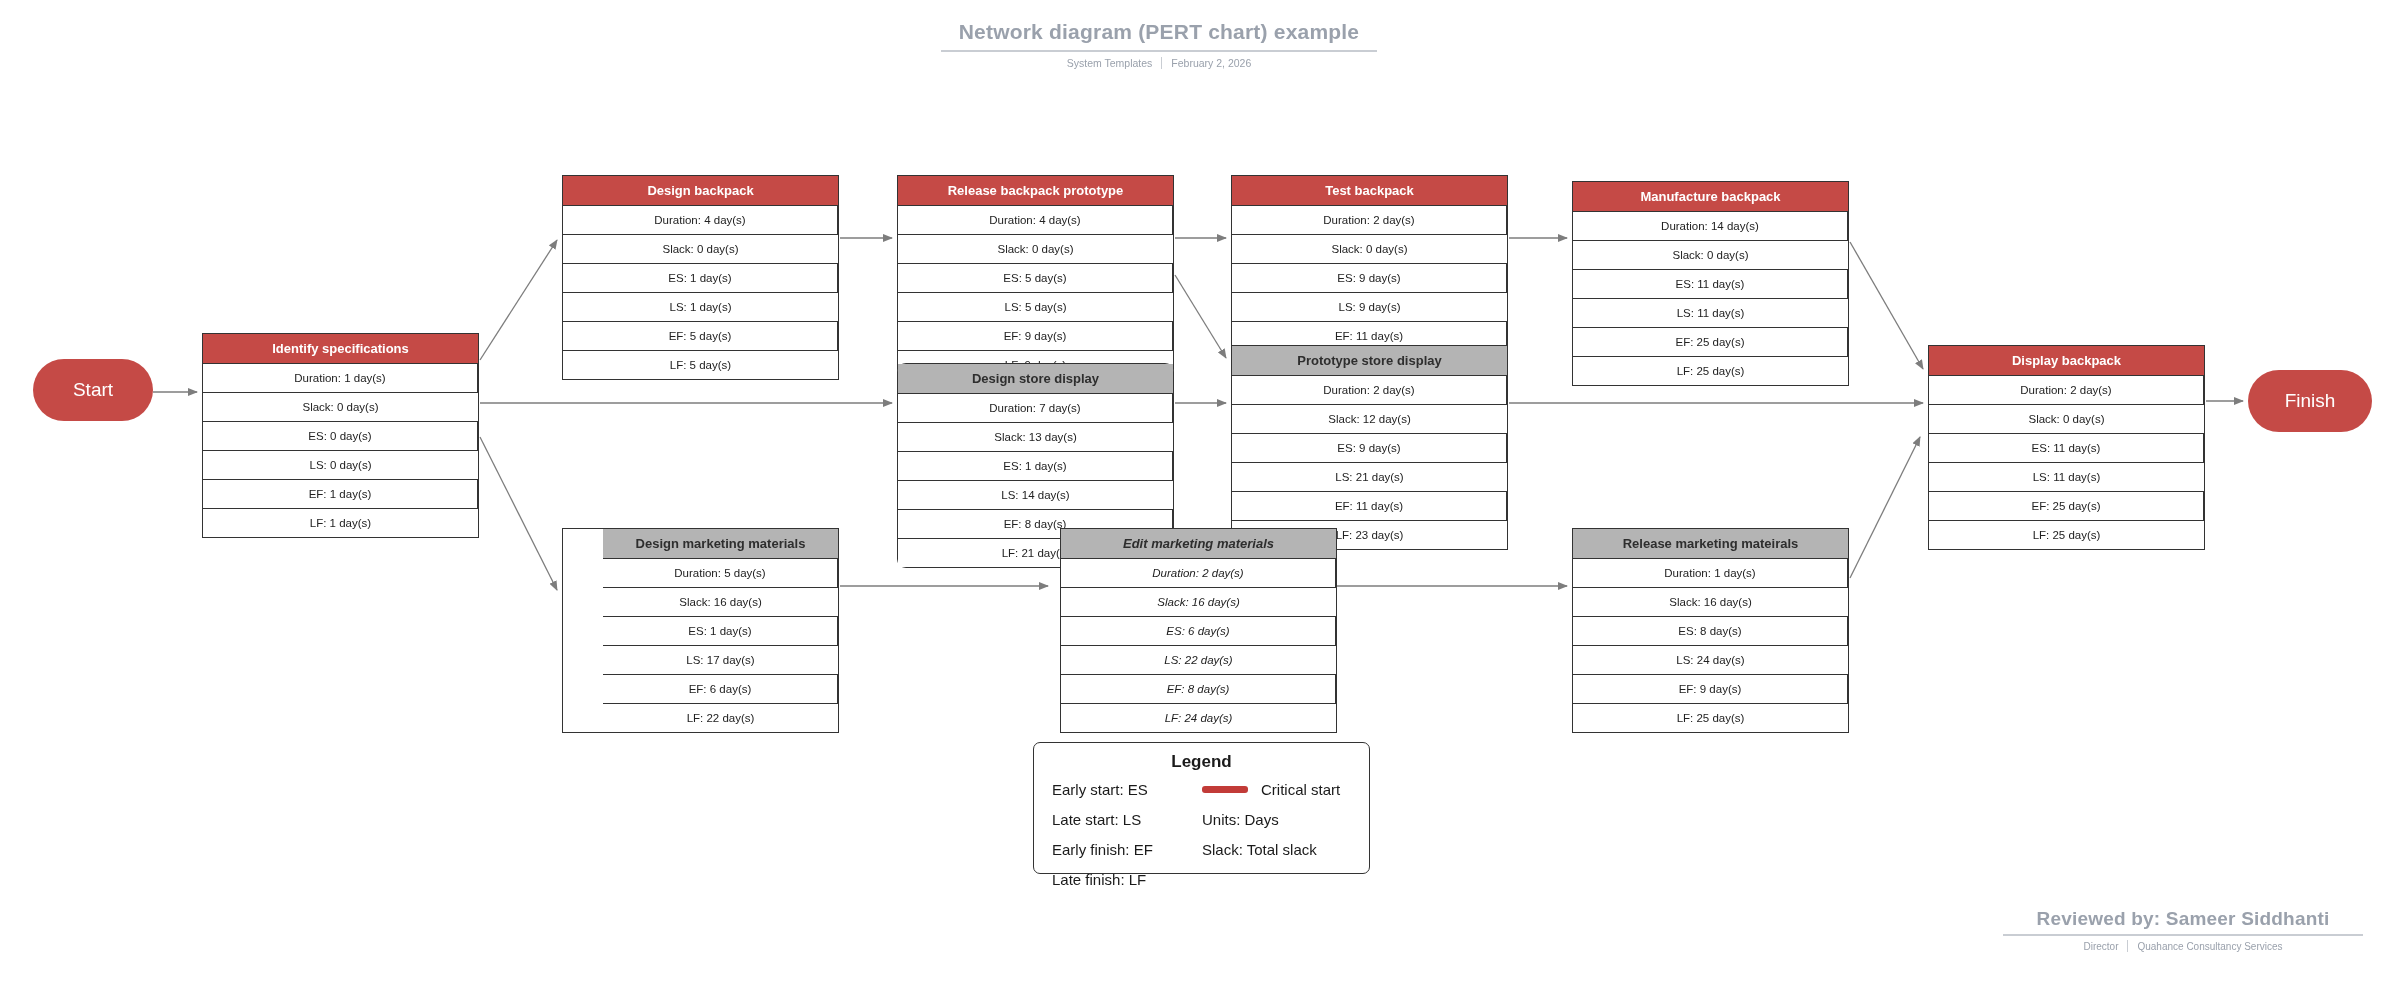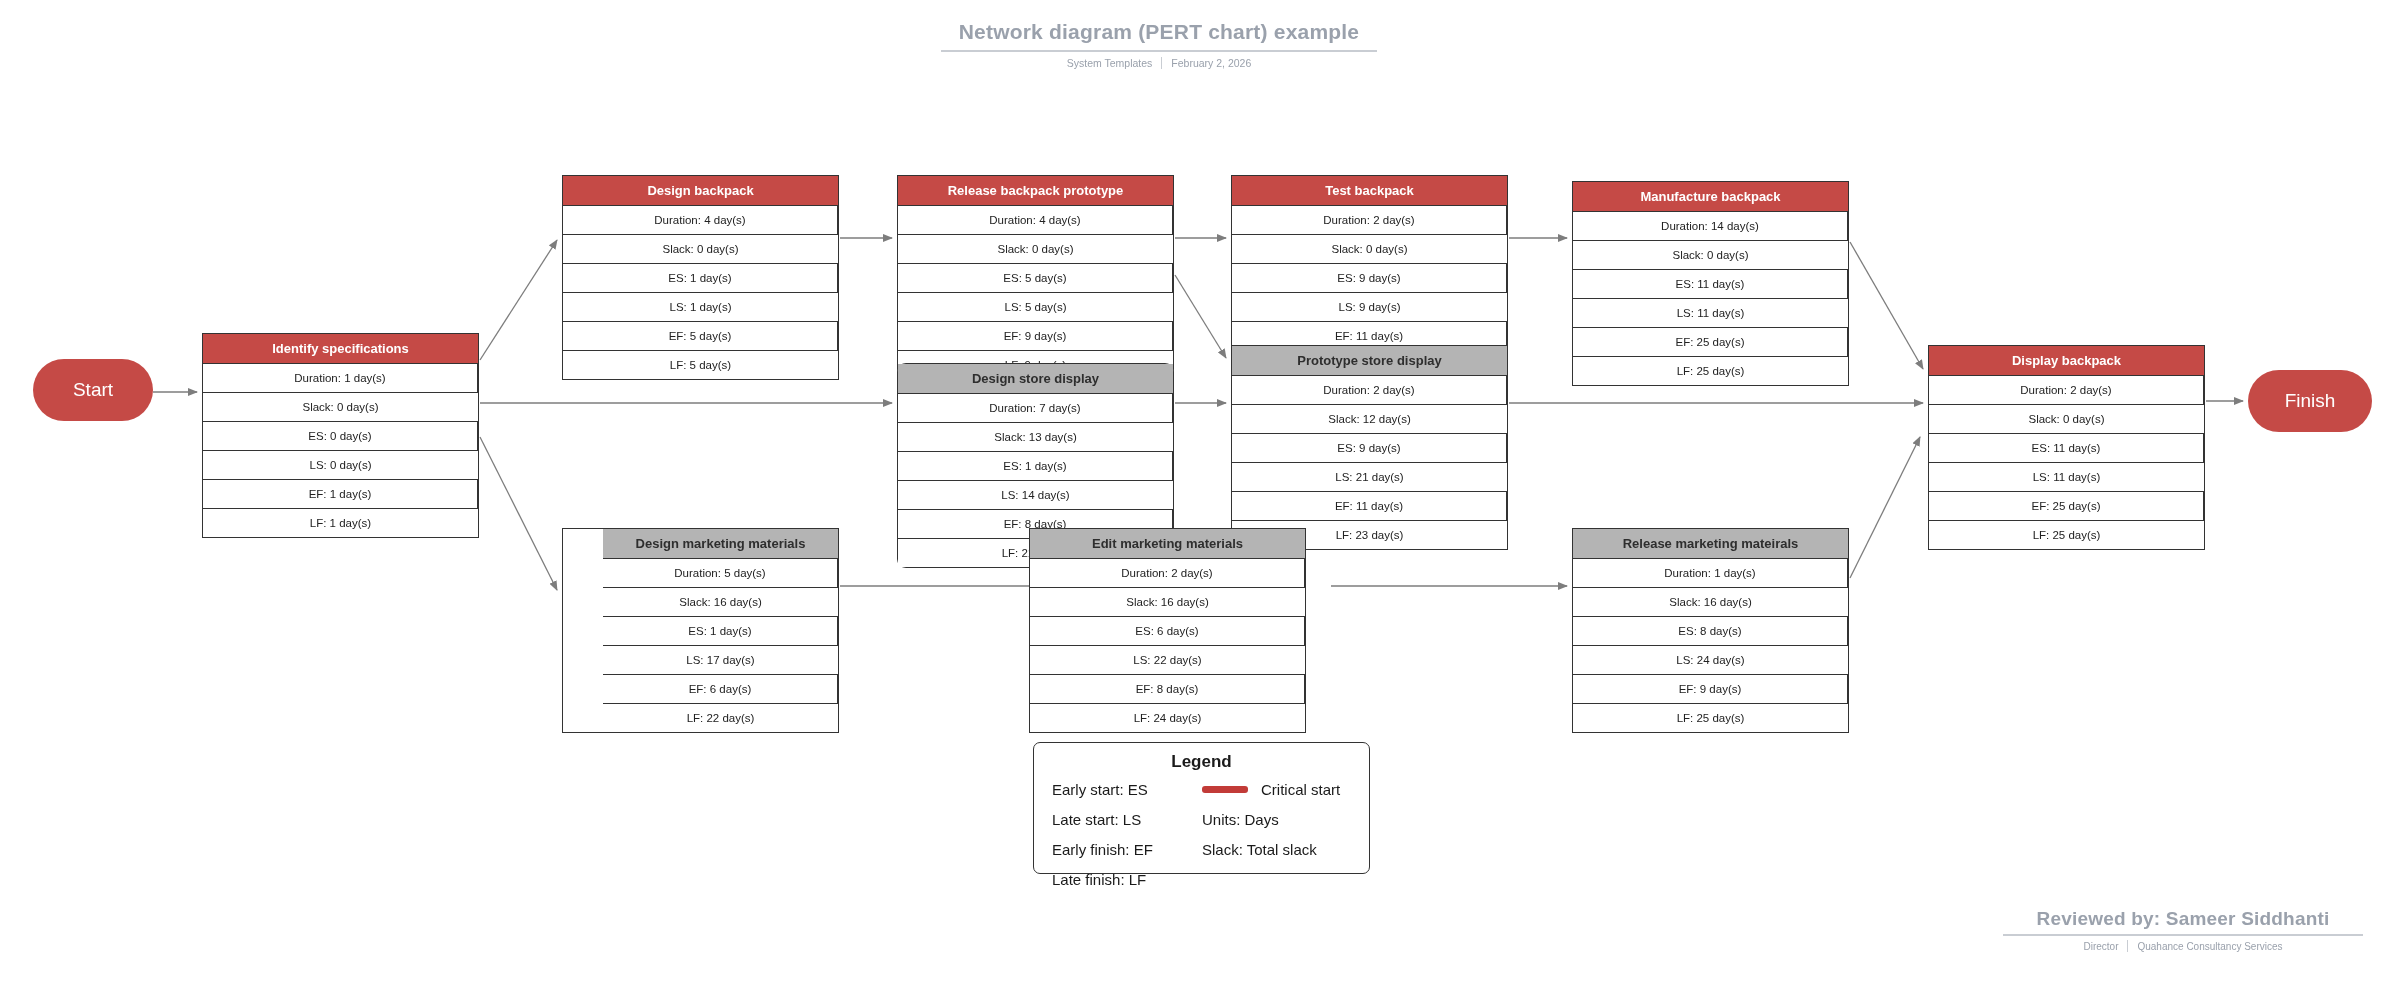--- a/index.html
+++ b/index.html
@@ -212,21 +212,21 @@
     <div class="box-header">Design marketing materials</div>
     <div class="box-grid">
       <div class="cell">Duration: 5  day(s)</div>
       <div class="cell">Slack: 16 day(s)</div>
       <div class="cell">ES: 1 day(s)</div>
       <div class="cell">LS: 17 day(s)</div>
       <div class="cell">EF: 6 day(s)</div>
       <div class="cell">LF: 22 day(s)</div>
     </div>
   </div>
-    <div class="task-box normal" style="left: 1029px; top: 528px;">
+    <div class="task-box normal" style="left: 1060px; top: 528px; font-style: italic;">
     <div class="box-header">Edit marketing materials</div>
     <div class="box-grid">
       <div class="cell">Duration: 2  day(s)</div>
       <div class="cell">Slack: 16 day(s)</div>
       <div class="cell">ES: 6 day(s)</div>
       <div class="cell">LS: 22 day(s)</div>
       <div class="cell">EF: 8 day(s)</div>
       <div class="cell">LF: 24 day(s)</div>
     </div>
   </div>

